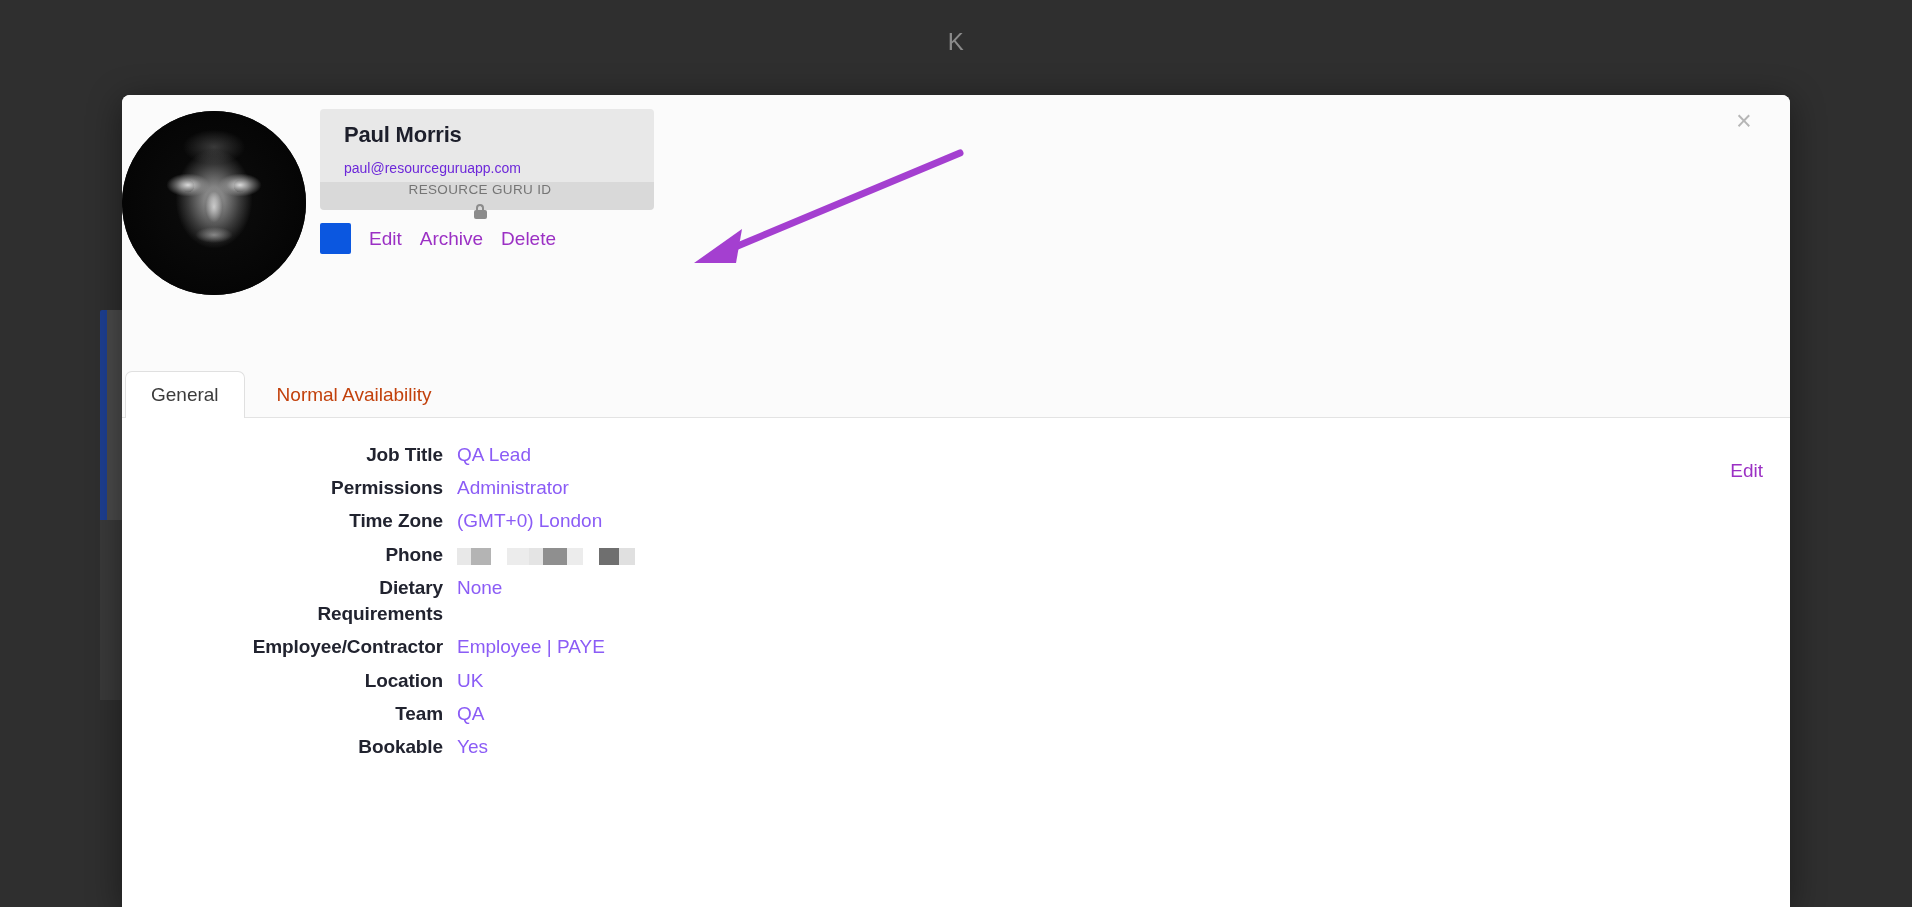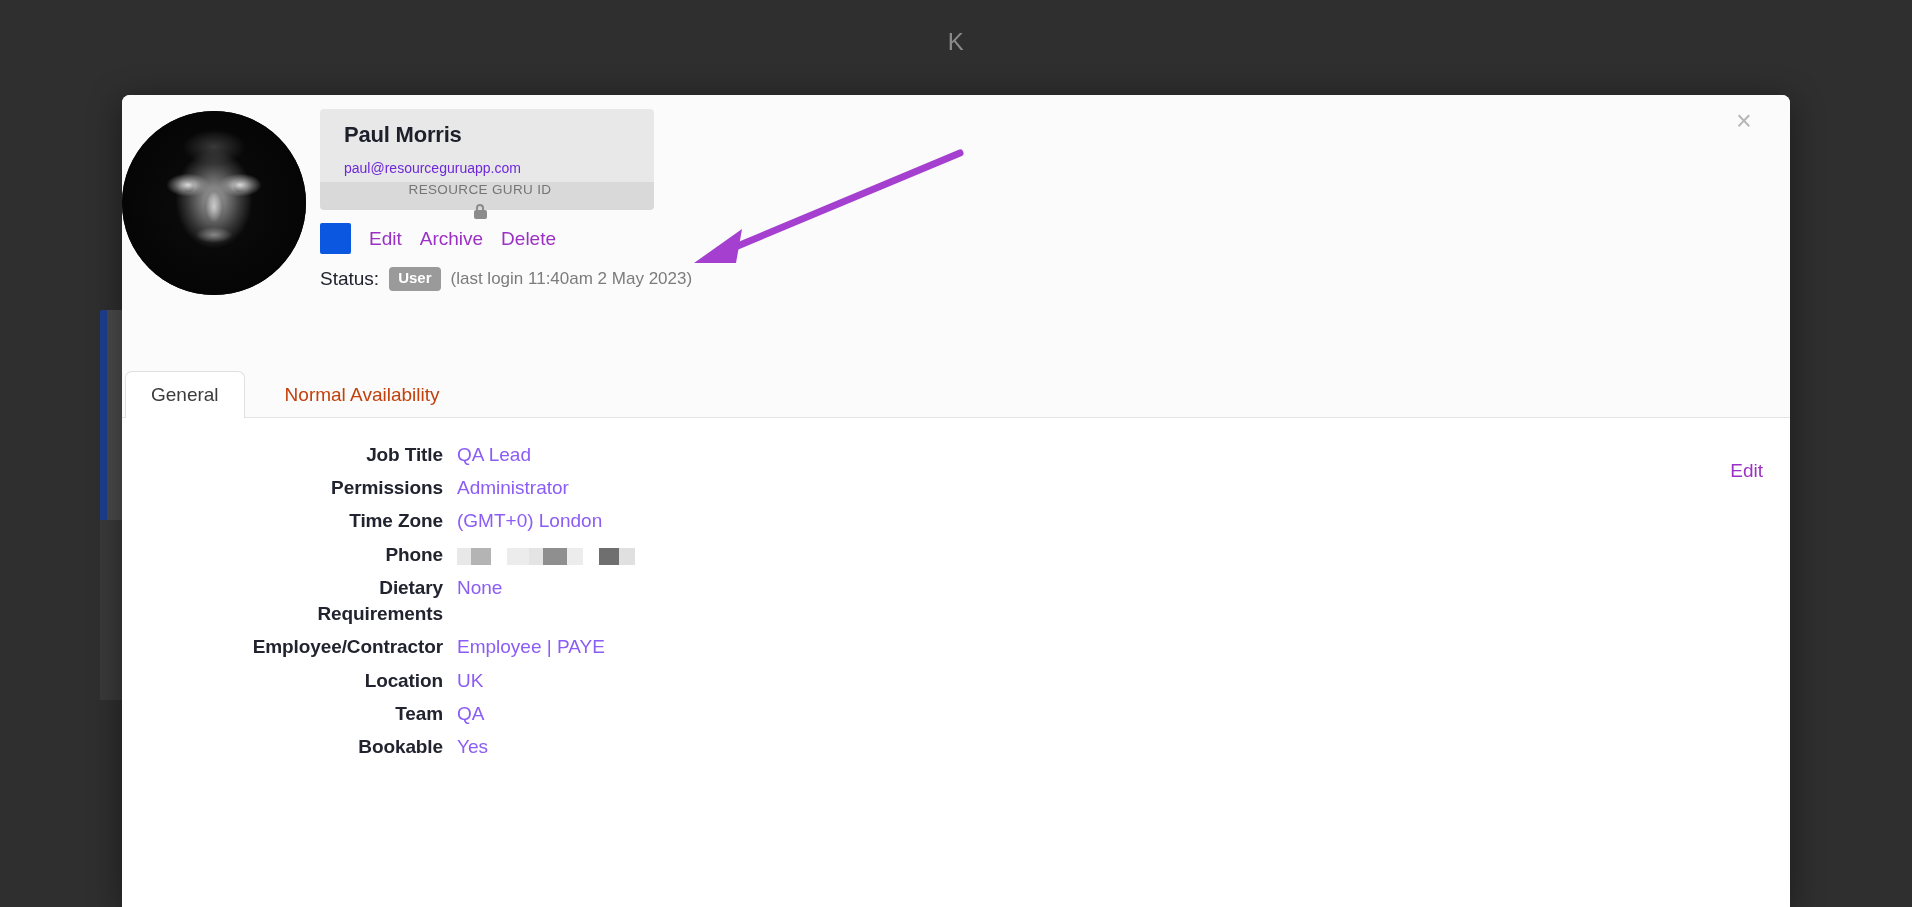--- a/index.html
+++ b/index.html
@@ -234,21 +234,21 @@
   }
 
   
   #tabs {
     position: absolute;
     left: 0;
     bottom: -1px;
     display: flex;
     align-items: flex-end;
     padding-left: 3px;
-    gap: 14px;
+    gap: 6px;
   }
   .tab {
     font-size: 19px;
     padding: 13px 25px 14px 25px;
     cursor: pointer;
     line-height: 1;
     border: 1px solid transparent;
     border-bottom: none;
     border-radius: 7px 7px 0 0;
   }
@@ -360,25 +360,20 @@
       <span class="lock-icon"></span>
     </div>
 
     <div id="action-row">
       <div id="color-swatch"></div>
       <span class="action-link">Edit</span>
       <span class="action-link">Archive</span>
       <span class="action-link">Delete</span>
     </div>
 
-    <div id="status-row">
-      <span id="status-label">Status:</span>
-      <span id="status-badge">User</span>
-      <span id="last-login">(last login 11:40am 2 May 2023)</span>
-    </div>
 
     <div id="tabs">
       <div class="tab active">General</div>
       <div class="tab inactive">Normal Availability</div>
     </div>
 
   </div>
 
   <div id="modal-body">
     <div id="edit-link-right">Edit</div>

